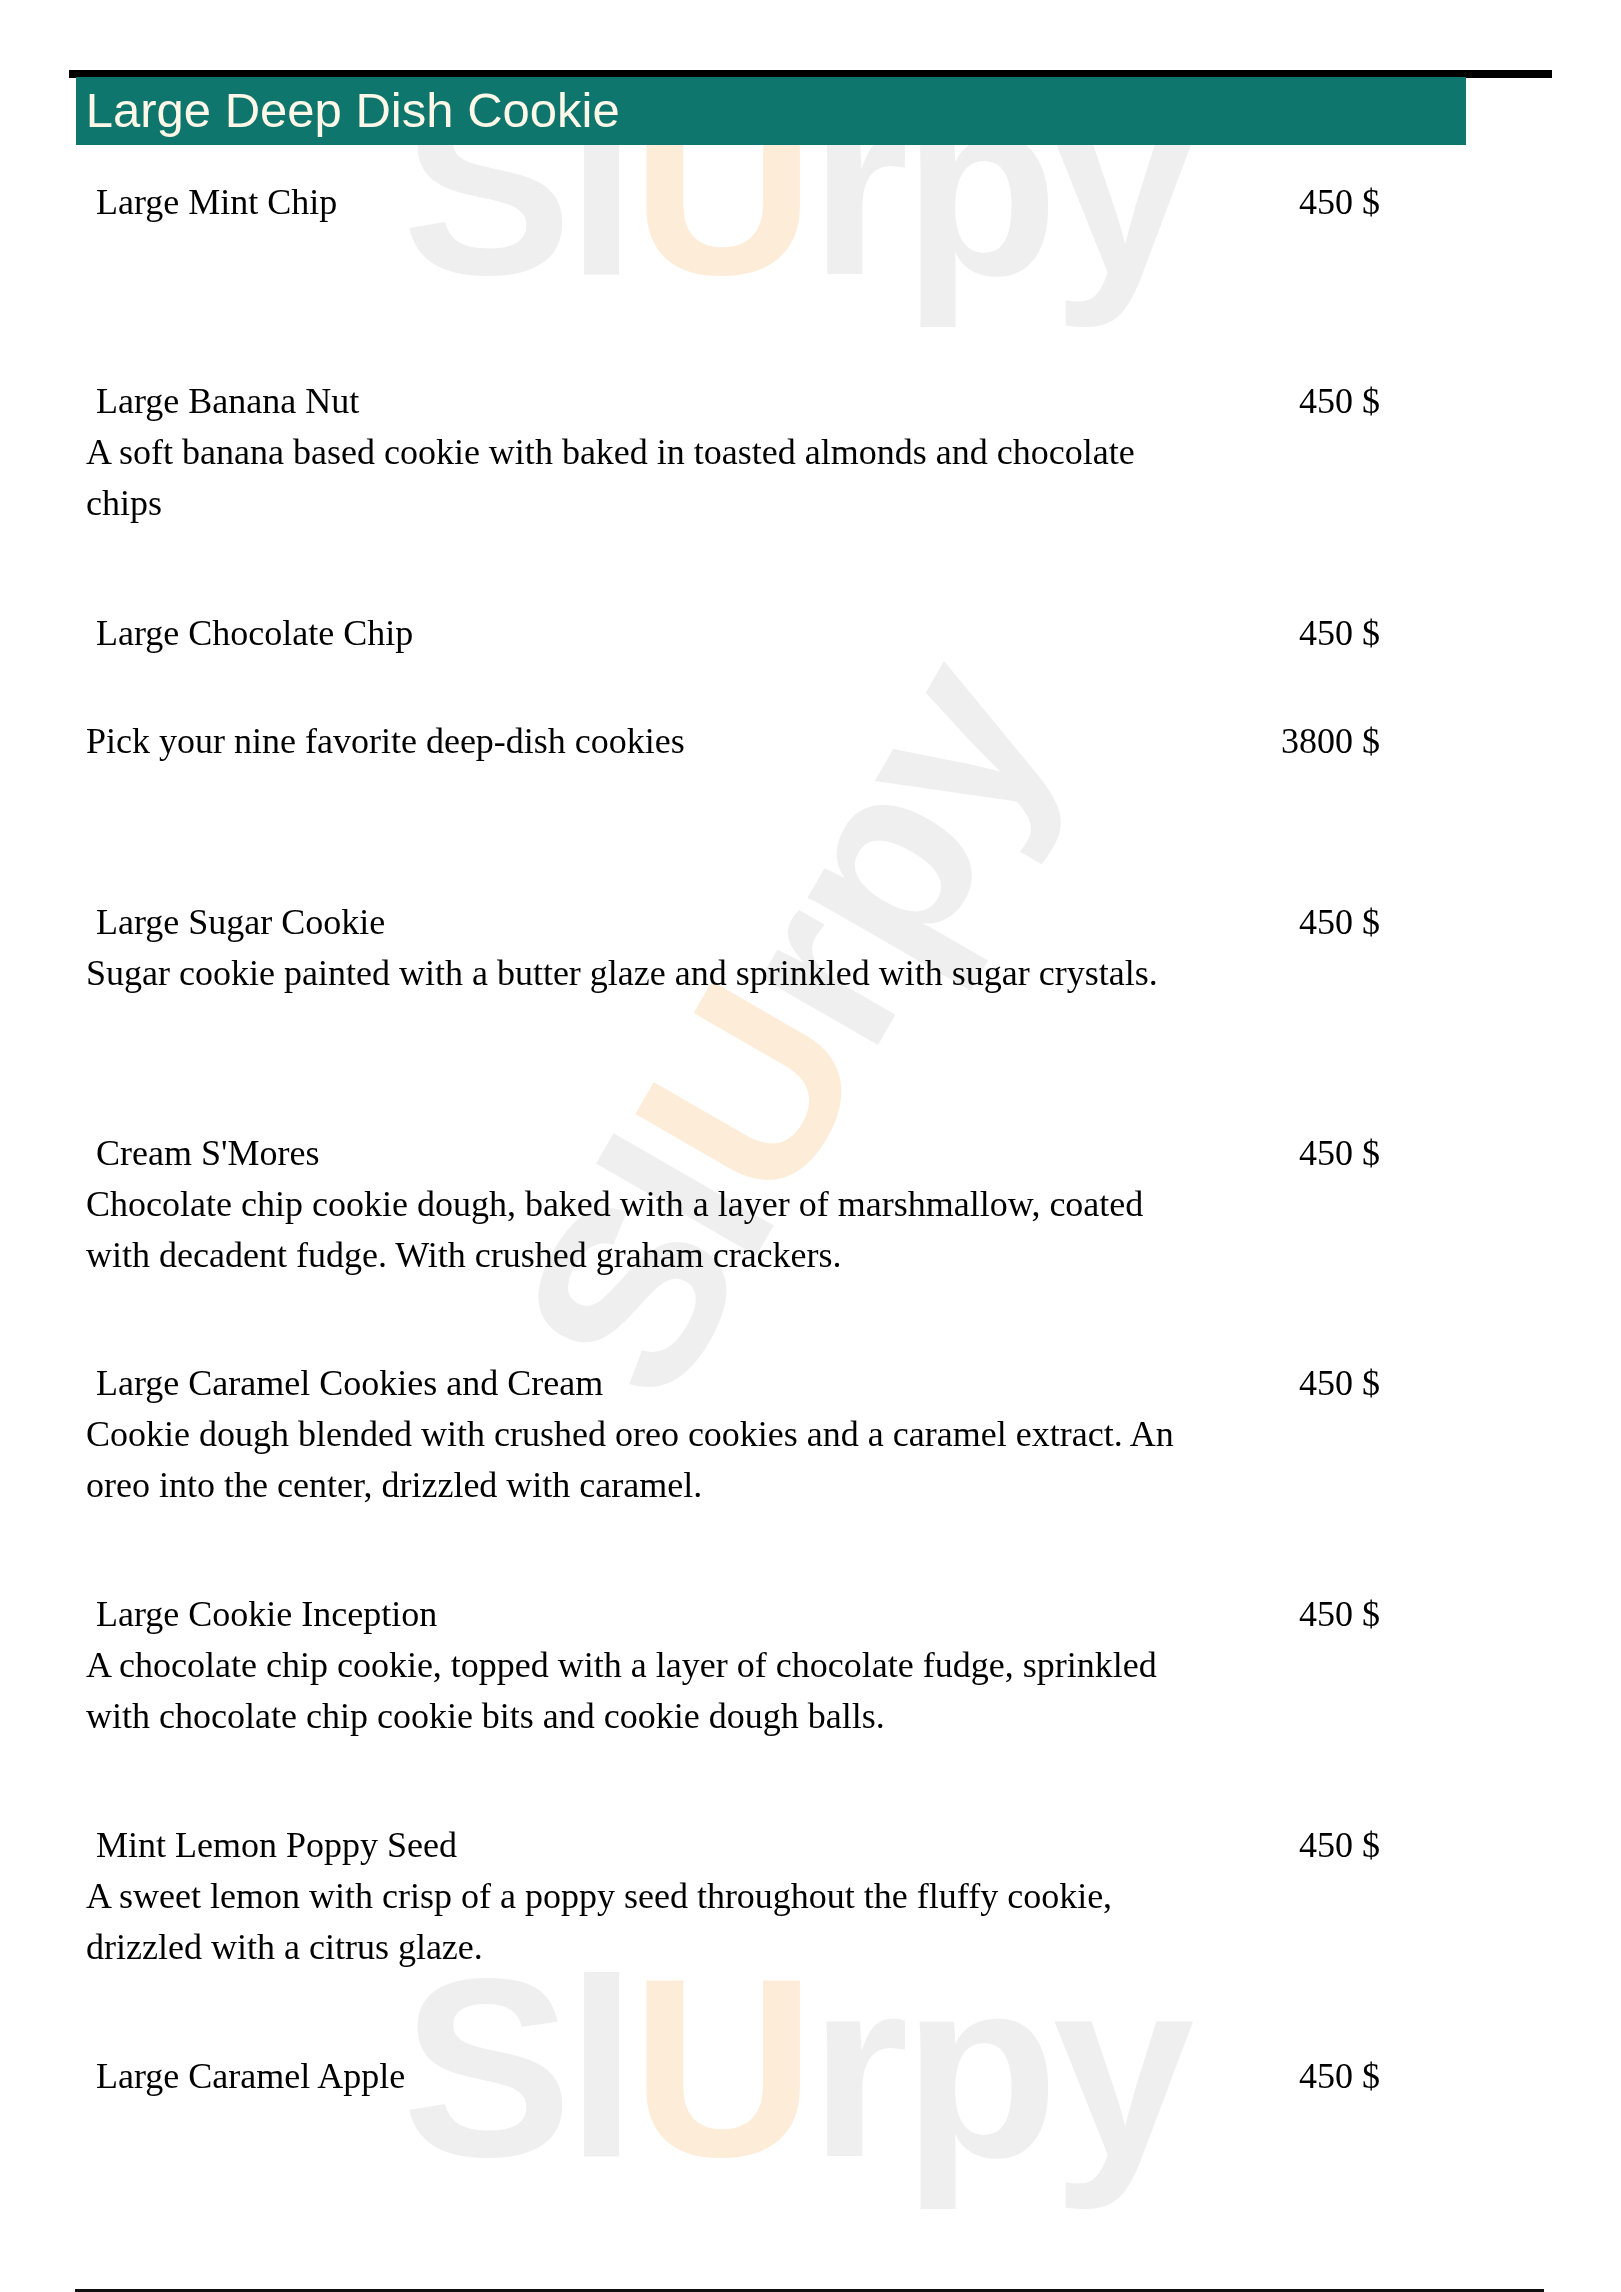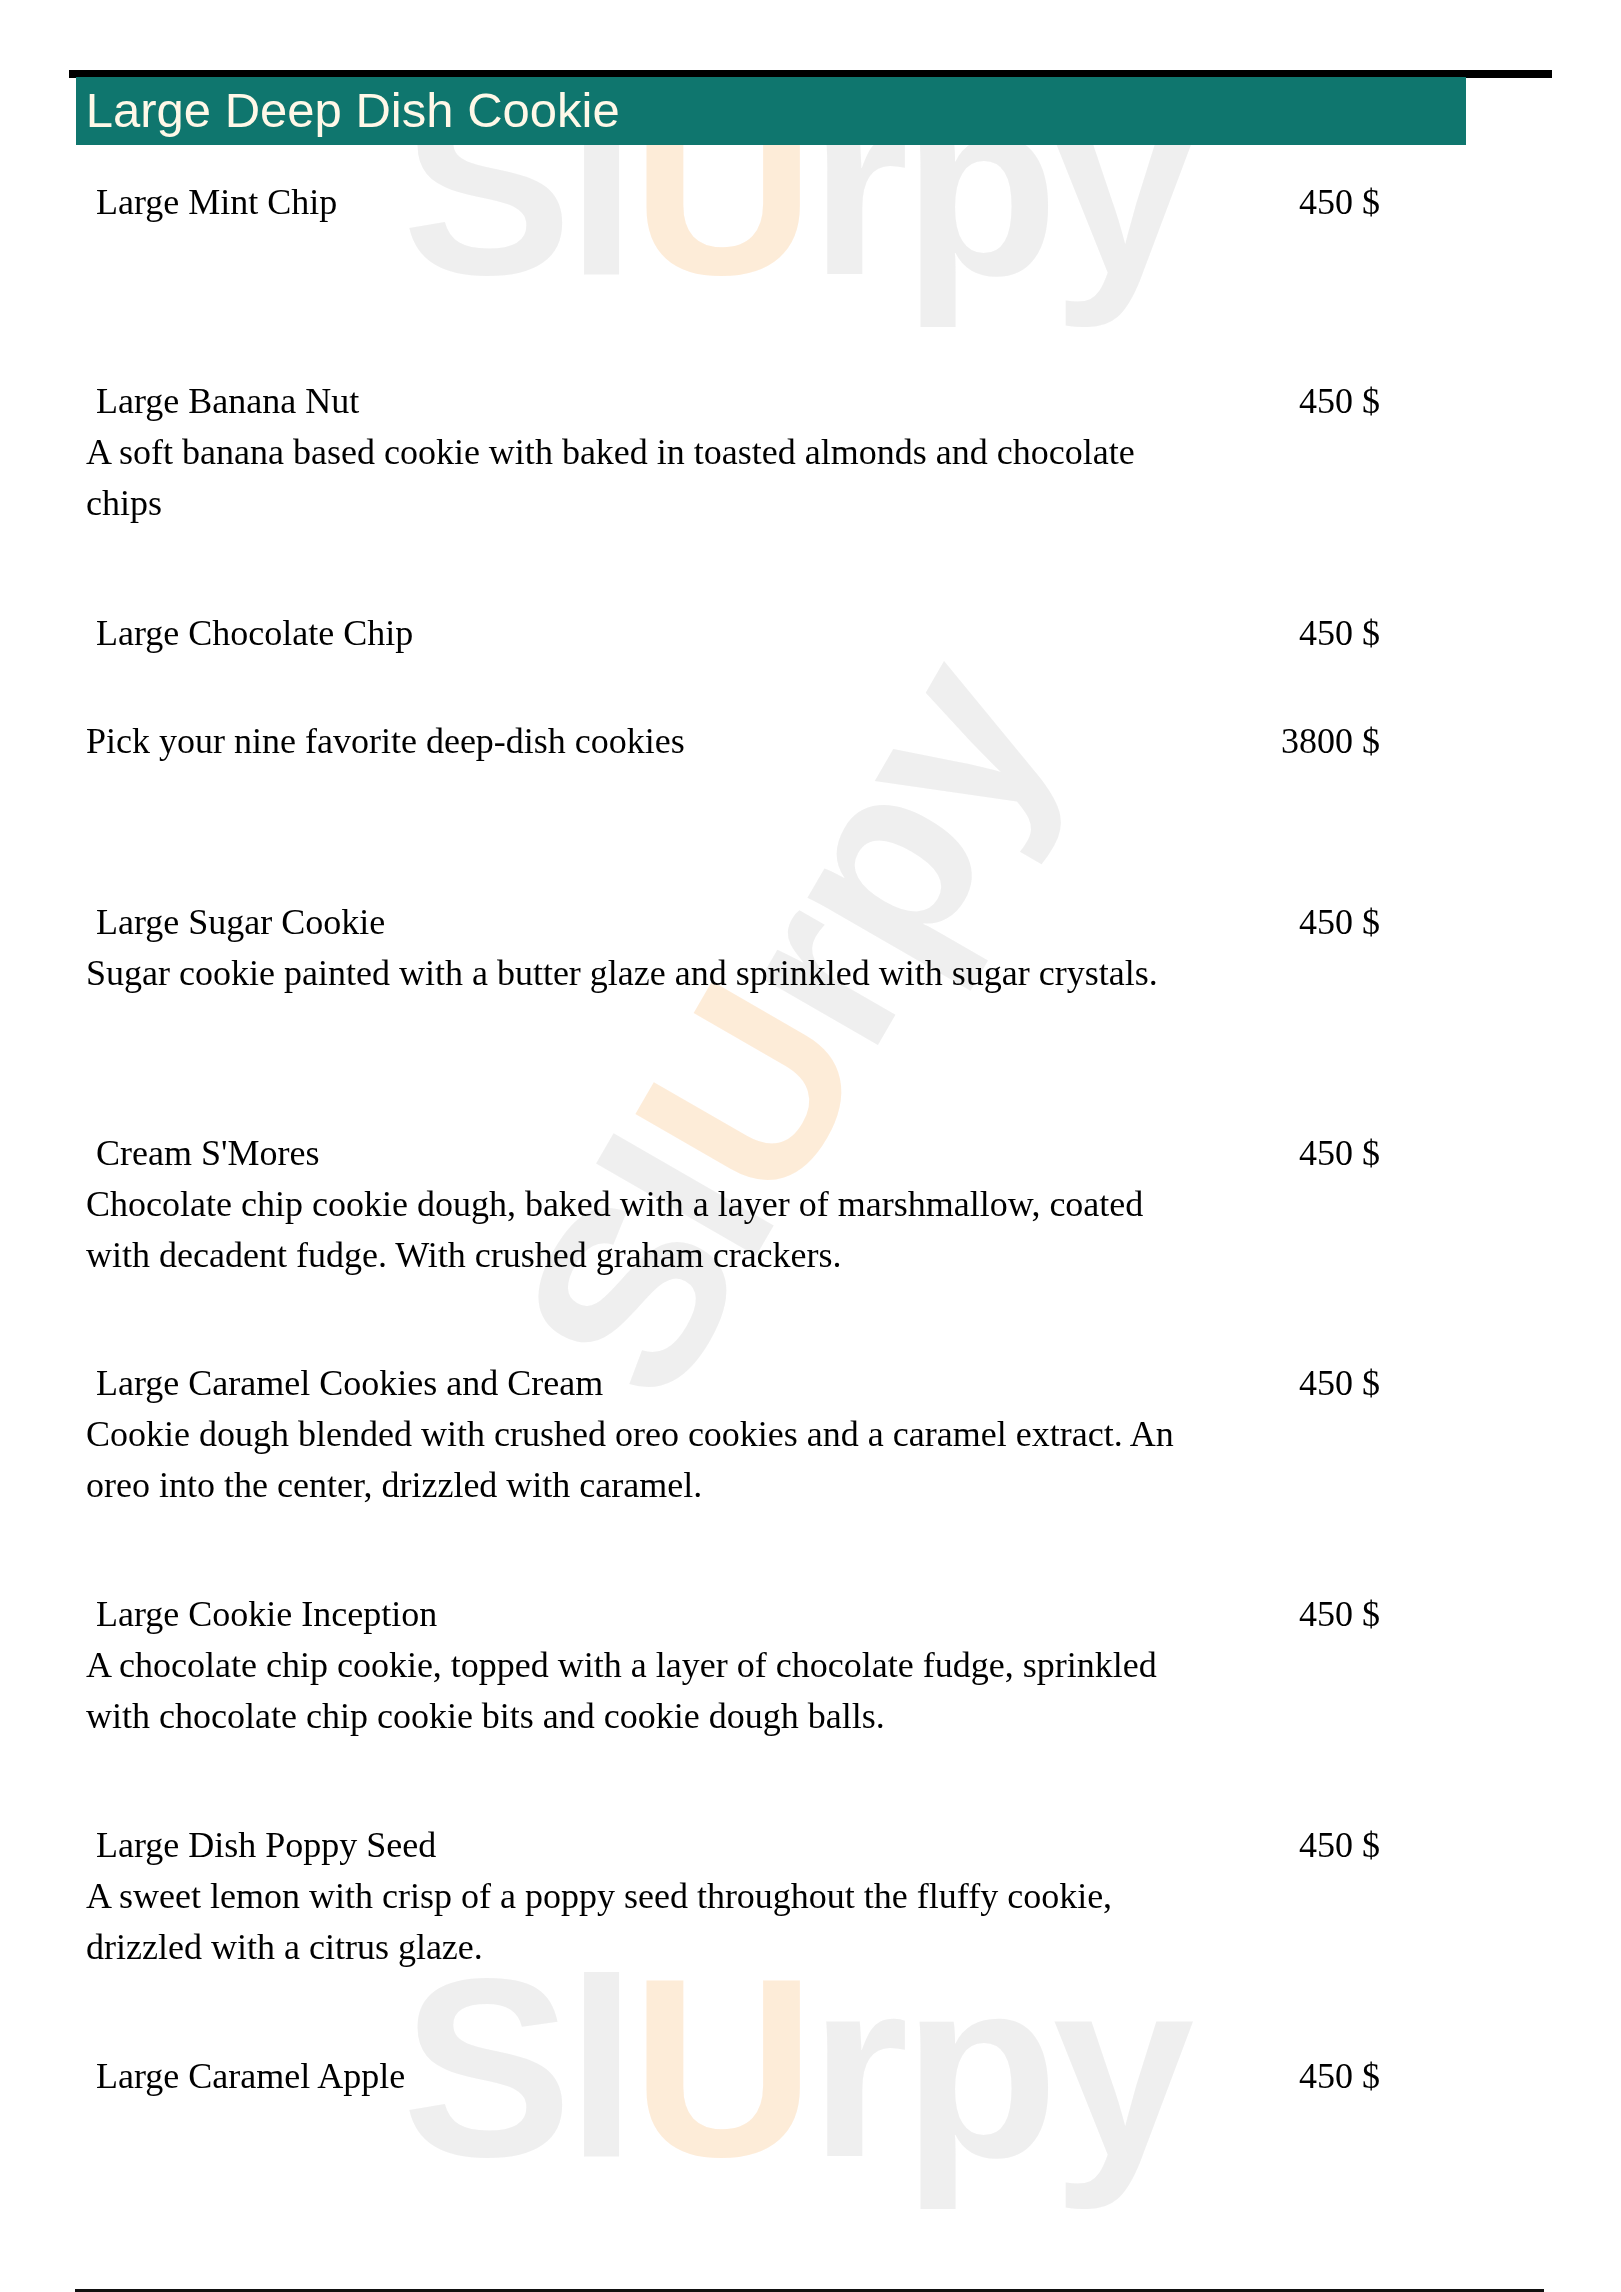--- a/index.html
+++ b/index.html
@@ -70,21 +70,21 @@
   <span class="item-price">450 $</span>
 </div>
 
 <div class="item" style="top:1589px">
   <span class="item-name">Large Cookie Inception</span>
   <span class="item-desc">A chocolate chip cookie, topped with a layer of chocolate fudge, sprinkled with chocolate chip cookie bits and cookie dough balls.</span>
   <span class="item-price">450 $</span>
 </div>
 
 <div class="item" style="top:1820px">
-  <span class="item-name">Large Dish Poppy Seed</span>
+  <span class="item-name">Mint Lemon Poppy Seed</span>
   <span class="item-desc">A sweet lemon with crisp of a poppy seed throughout the fluffy cookie, drizzled with a citrus glaze.</span>
   <span class="item-price">450 $</span>
 </div>
 
 <div class="item" style="top:2051px">
   <span class="item-name">Large Caramel Apple</span>
   <span class="item-price">450 $</span>
 </div>
 
 <div class="bottomline"></div>

